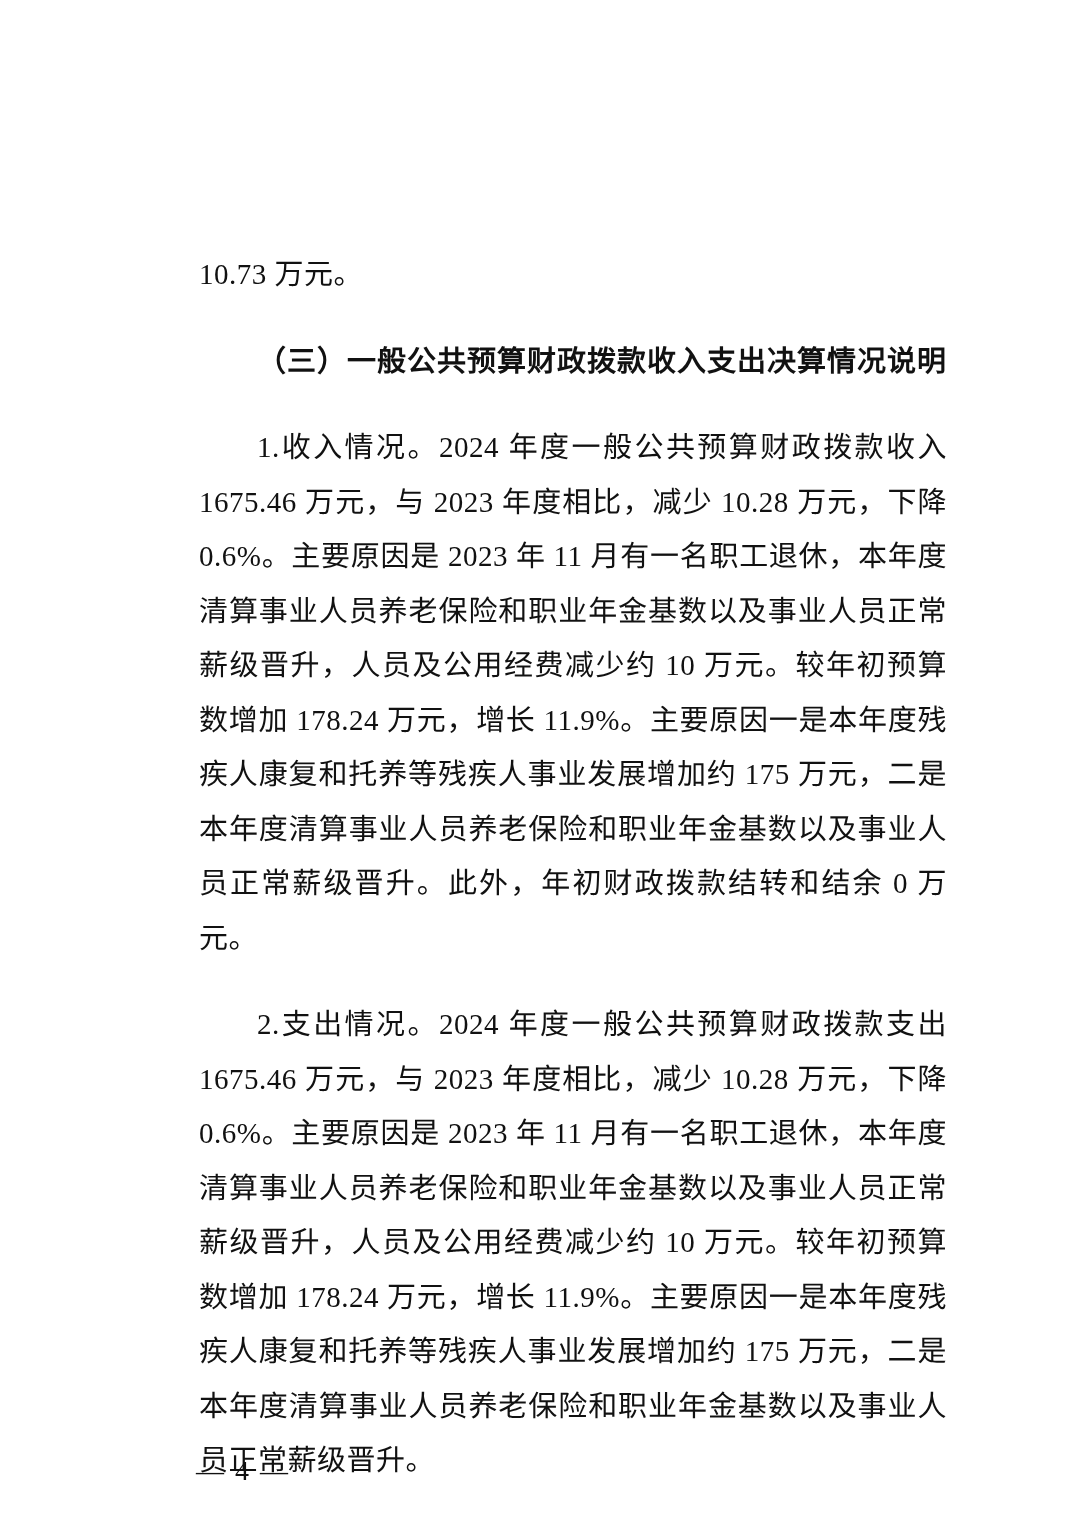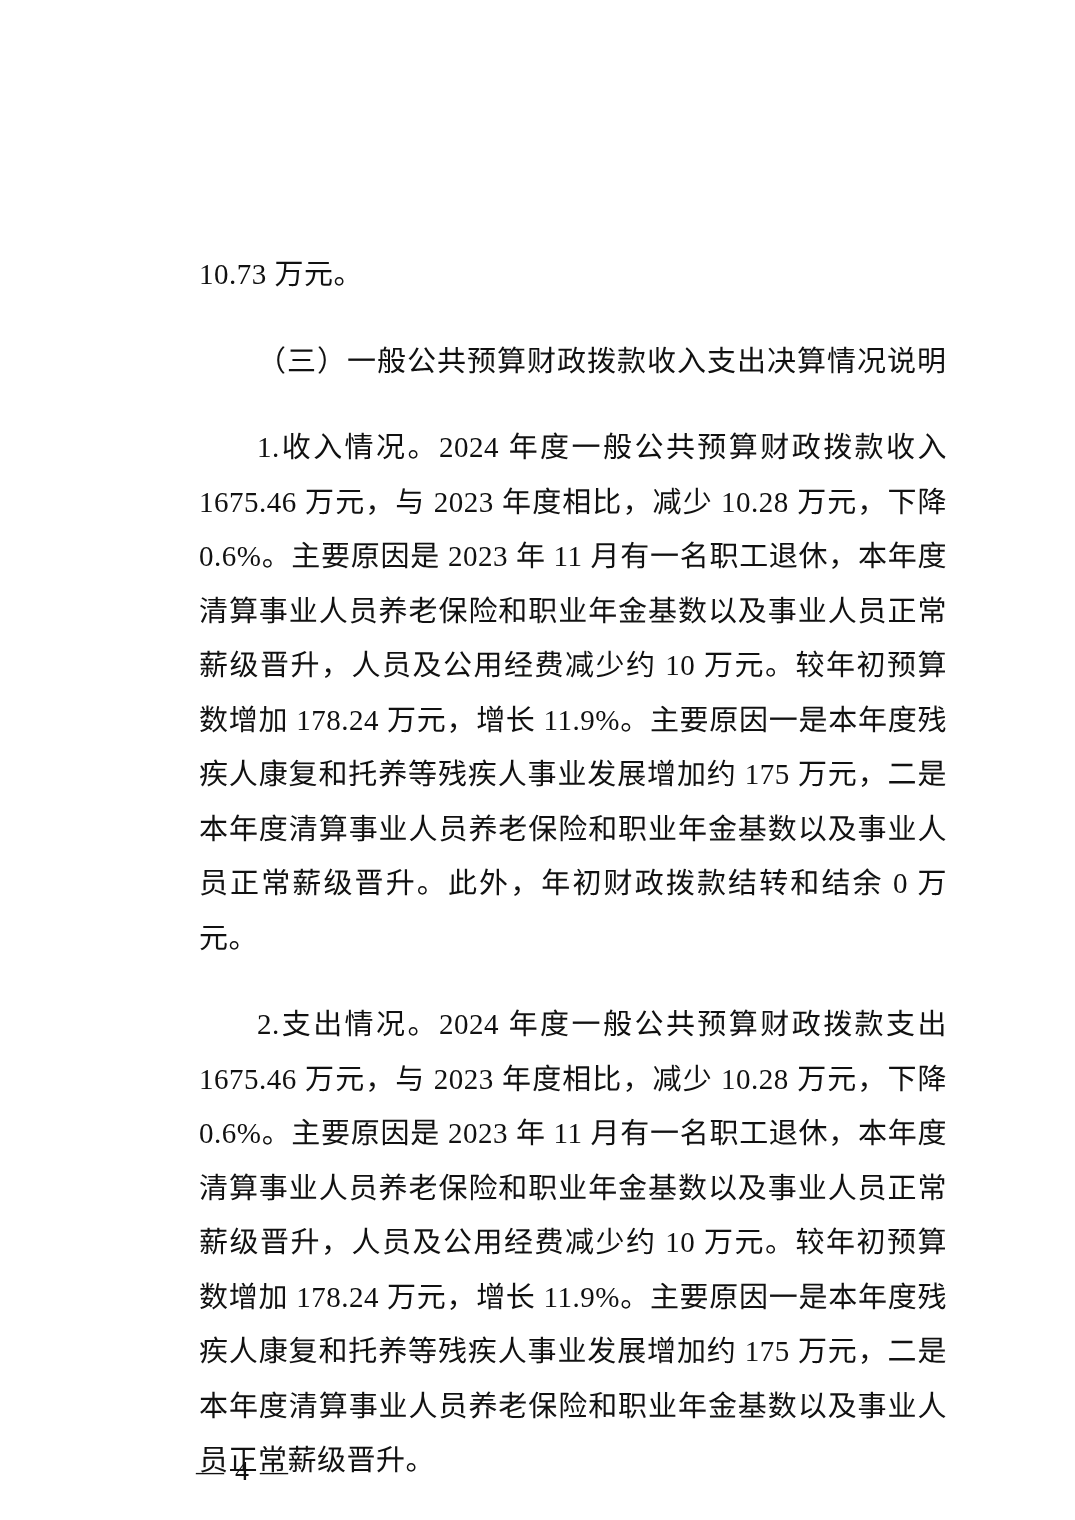--- a/index.html
+++ b/index.html
@@ -39,21 +39,21 @@
     word-break: break-word;
   }
 
   
   .content p.continuation {
     text-indent: 0;
     text-align: left;
   }
 
   .content h2.section-heading {
-    font-weight: normal;
+    font-weight: bold;
     text-align: left;
     letter-spacing: 1px;
   }
 
   .footer {
     position: absolute;
     left: 132px;
     top: 1406px;
     font-size: 28px;
     line-height: 34px;

